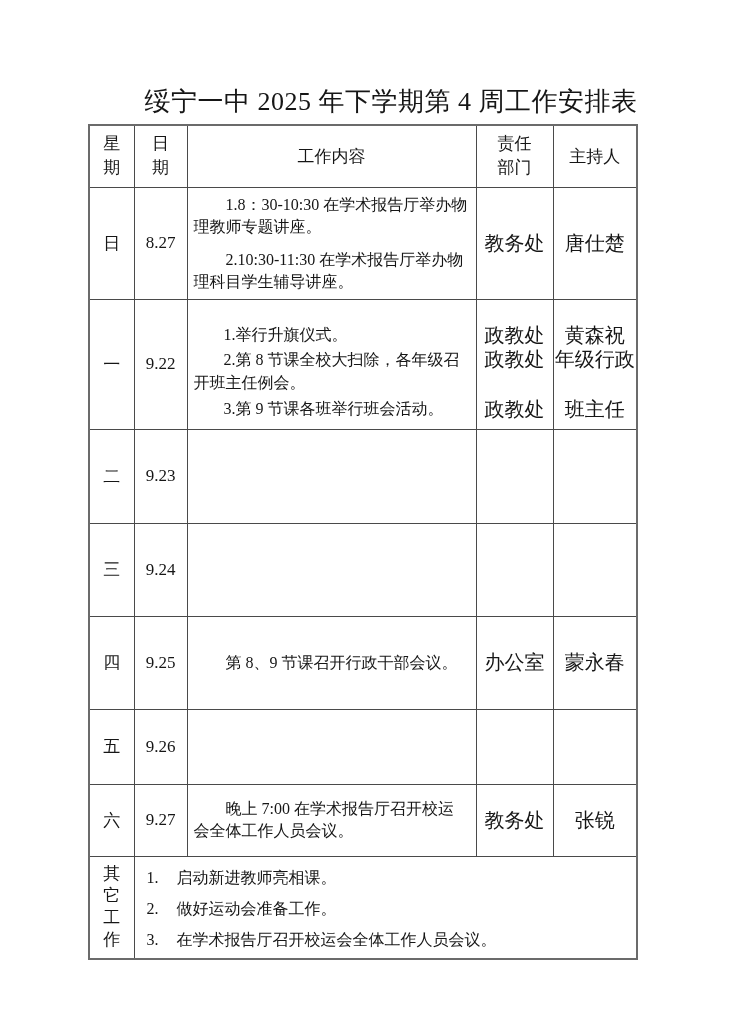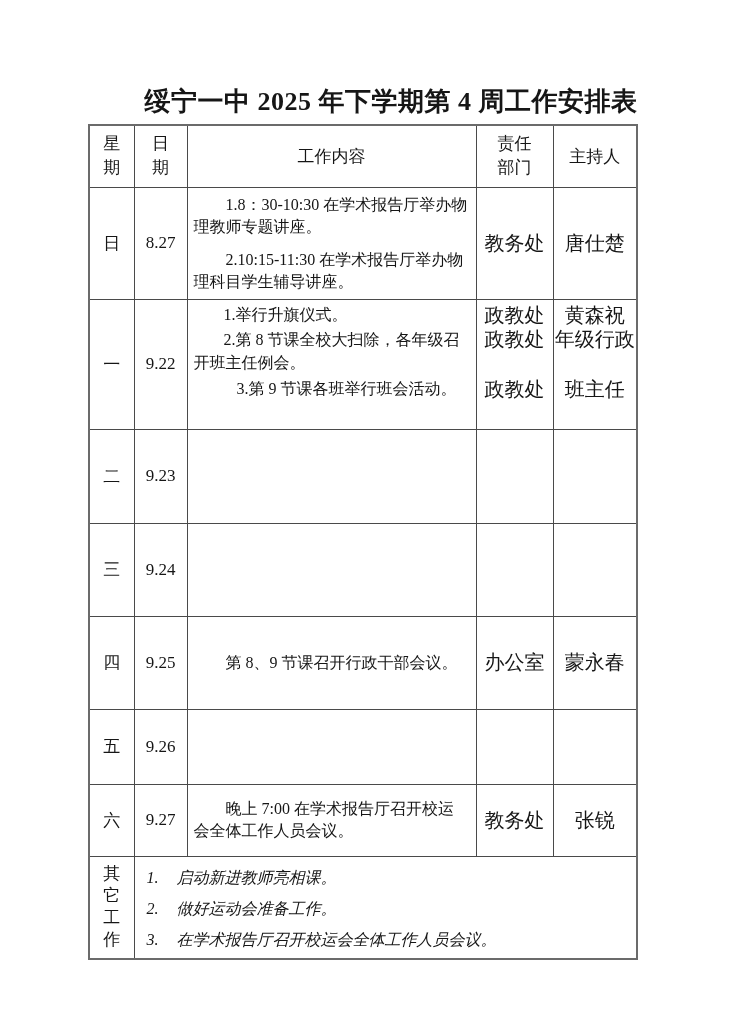--- a/index.html
+++ b/index.html
@@ -3,21 +3,21 @@
 <meta charset="utf-8">
 <style>
   html,body{margin:0;padding:0;}
   body{
     width:744px;height:1032px;background:#ffffff;overflow:hidden;
     font-family:"Liberation Serif","DejaVu Serif",serif;
     color:#161616;box-sizing:border-box;
   }
   .page-title{
     margin:86px 0 0 0;padding-left:38px;
-    text-align:center;font-size:26px;font-weight:bold;
+    text-align:center;font-size:26px;font-weight:normal;
     letter-spacing:0.5px;line-height:32px;white-space:nowrap;
   }
   table.schedule{
     border-collapse:collapse;table-layout:fixed;
     width:548px;margin:6px 0 0 88px;
     border:2px solid #6b6b6b;
   }
   td,th{
     border:1px solid #4a4a4a;
     font-weight:normal;font-size:20px;color:#161616;
@@ -36,32 +36,32 @@
   .r-other{height:100px;}
   .weekday-cell,.date-cell{font-size:17px;}
   .content-cell{
     text-align:left;padding:0 6px;font-size:16px;margin-top:14px;
   }
   .para{
     margin:0;text-indent:32px;line-height:22px;text-align:left;
   }
   .para + .para{margin-top:11px;}
   
-  .top-cell{vertical-align:top;padding-top:2px;}
+  .top-cell{vertical-align:top;padding-top:22px;}
   .sub1{height:26px;line-height:26px;overflow:hidden;}
   .sub2{height:48px;line-height:23px;overflow:hidden;}
-  .sub3{line-height:26px;text-align:center;}
+  .sub3{line-height:26px;}
   .content-cell .sub1,.content-cell .sub2,.content-cell .sub3{text-indent:30px;}
   .mini{text-align:center;}
   
   .other-label{line-height:22px;font-size:17px;}
   .other-cell{
     text-align:left;vertical-align:top;padding:8px 6px 0 12px;font-size:16px;
   }
-  .other-item{line-height:26px;margin-bottom:5px;text-align:left;font-style:italic;}
+  .other-item{line-height:26px;margin-bottom:5px;text-align:left;}
   .num{display:inline-block;width:30px;}
 </style>
 </head>
 <body>
 
 <h1 class="page-title">绥宁一中 2025 年下学期第 4 周工作安排表</h1>
 
 <table class="schedule">
   <colgroup>
     <col style="width:45px">
@@ -81,21 +81,21 @@
     <th class="ml">责任
 部门</th>
     <th>主持人</th>
   </tr>
 
   <tr class="r-sun">
     <td class="weekday-cell">日</td>
     <td class="date-cell">8.27</td>
     <td class="content-cell">
       <p class="para">1.8：30-10:30 在学术报告厅举办物理教师专题讲座。</p>
-      <p class="para">2.10:15-11:30 在学术报告厅举办物理科目学生辅导讲座。</p>
+      <p class="para">2.10:30-11:30 在学术报告厅举办物理科目学生辅导讲座。</p>
     </td>
     <td>教务处</td>
     <td>唐仕楚</td>
   </tr>
 
   <tr class="r-mon">
     <td class="weekday-cell">一</td>
     <td class="date-cell">9.22</td>
     <td class="content-cell top-cell">
       <div class="sub1">1.举行升旗仪式。</div>

